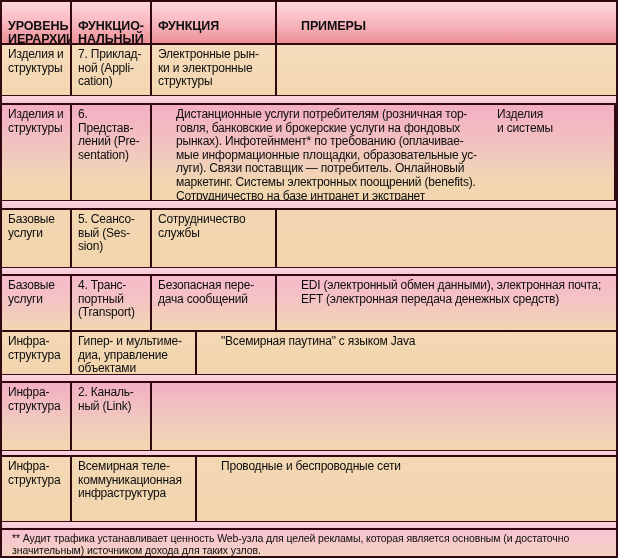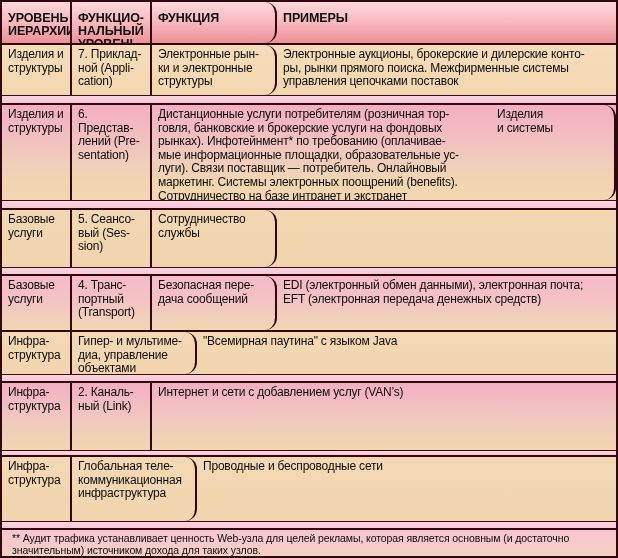--- a/index.html
+++ b/index.html
@@ -18,25 +18,25 @@
     padding:3px 4px 0 6px;
     white-space:pre-line;
     font-size:12px;
     line-height:13.6px;
     letter-spacing:-0.2px;
     border-right:2px solid #31080f;
     overflow:hidden;
   }
   .c1{width:70px;}
   .c2{width:80px;}
-  .c3{width:125px;border-radius:12px;}
-  .c4{flex:1;border-right:none;}
+  .c3{width:125px;}
+  .c4{flex:1;border-right:none;margin-left:18px;}
   
   .hdr{height:43px;background:linear-gradient(180deg,#ffd8dc 0%,#f7b4bb 55%,#ee9097 100%);border-bottom:2px solid #31080f;}
-  .hdr .cell{font-weight:bold;font-size:12.5px;line-height:13.2px;padding-top:10px;letter-spacing:-0.1px;}
+  .hdr .cell{font-weight:bold;font-size:12.5px;line-height:13.2px;padding-top:18px;letter-spacing:-0.1px;}
   
   .r7{height:50px;background:linear-gradient(180deg,#f5dcbb 0%,#f2d6af 100%);}
   .r6{height:95px;background:linear-gradient(180deg,#f4afc3 0%,#f2bfc0 35%,#f0cfba 62%,#f2d6b0 85%,#f2d7b1 100%);}
   .r5{height:57px;background:linear-gradient(180deg,#f2d7b2 0%,#f2d5ae 100%);}
   .r4{height:54px;background:linear-gradient(180deg,#f6b9c9 0%,#f4c3c4 45%,#f1d0b9 80%,#f2d6b0 100%);}
   .r3{height:44px;border-top:2px solid #31080f;background:linear-gradient(180deg,#f3d8b4 0%,#f2d5ae 100%);}
   .r2{height:67px;background:linear-gradient(180deg,#f4afc3 0%,#f2c2c1 40%,#f0cfba 70%,#f2d6b0 100%);}
   .r1{height:64px;background:linear-gradient(180deg,#f3d8b4 0%,#f2d5ae 100%);}
   
   .strip{flex:0 0 auto;width:100%;background:linear-gradient(180deg,#fbd5e0 0%,#f7c8d5 100%);border-top:1px solid #3a0b14;border-bottom:2px solid #31080f;}
@@ -69,23 +69,20 @@
 
   <div class="row r7">
     <div class="cell c1">Изделия и
 структуры</div>
     <div class="cell c2">7. Приклад-
 ной (Appli-
 cation)</div>
     <div class="cell c3">Электронные рын-
 ки и электронные
 структуры</div>
-    <div class="cell c4">Электронные аукционы, брокерские и дилерские конто-
-ры, рынки прямого поиска. Межфирменные системы
-управления цепочками поставок</div>
   </div>
 
   <div class="strip s10"></div>
 
   <div class="row r6">
     <div class="cell c1">Изделия и
 структуры</div>
     <div class="cell c2">6. Представ-
 лений (Pre-
 sentation)</div>
@@ -135,29 +132,28 @@
     <div class="cell c4">"Всемирная паутина" с языком Java</div>
   </div>
 
   <div class="strip s9"></div>
 
   <div class="row r2">
     <div class="cell c1">Инфра-
 структура</div>
     <div class="cell c2">2. Каналь-
 ный (Link)</div>
-    <div class="cell c4">Интернет и сети с добавлением услуг (VAN’s)</div>
   </div>
 
   <div class="strip s7"></div>
 
   <div class="row r1">
     <div class="cell c1">Инфра-
 структура</div>
-    <div class="cell c3">Глобальная теле-
+    <div class="cell c3">Всемирная теле-
 коммуникационная
 инфраструктура</div>
     <div class="cell c4">Проводные и беспроводные сети</div>
   </div>
 
   <div class="strip s9"></div>
 
   <div class="footer">
     <p class="footnote">** Аудит трафика устанавливает ценность Web-узла для целей рекламы, которая является основным (и достаточно
 значительным) источником дохода для таких узлов.</p>

